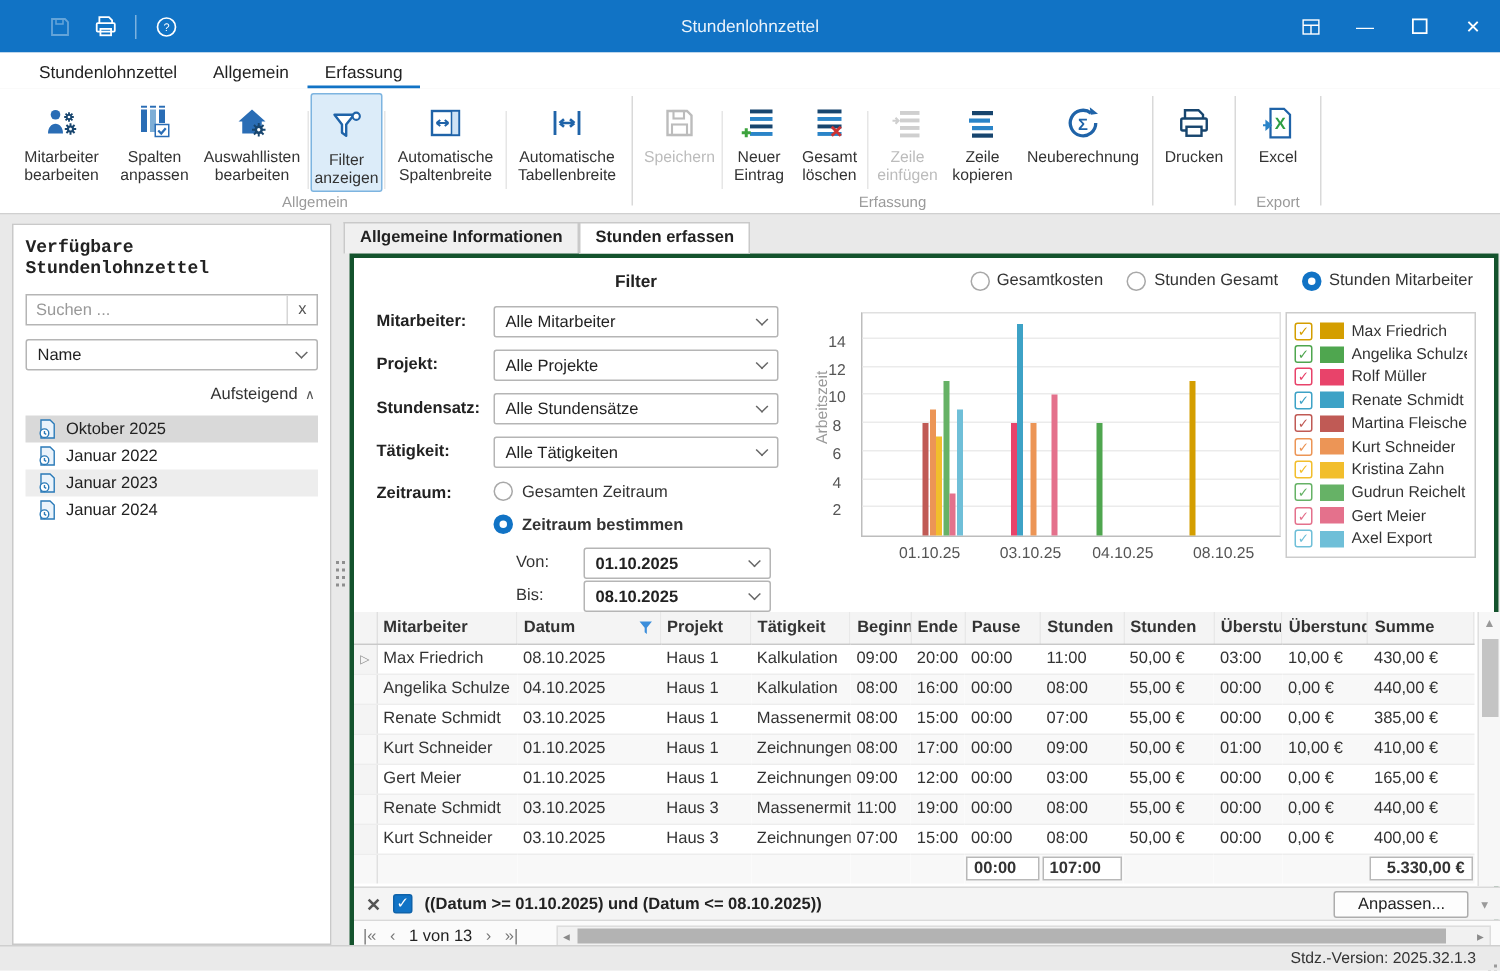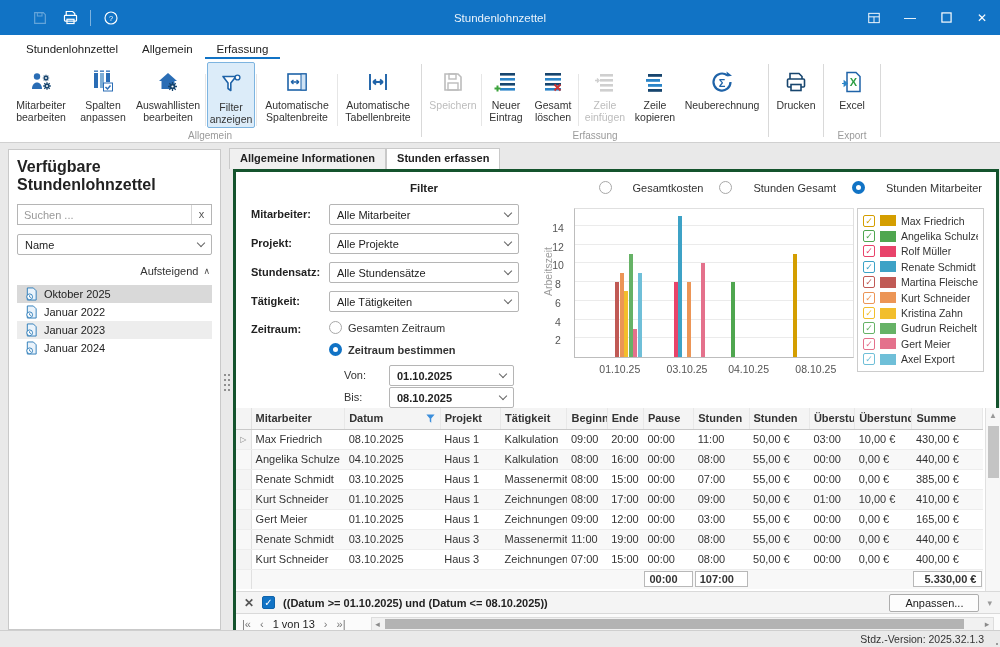--- a/index.html
+++ b/index.html
@@ -27,21 +27,21 @@
   .gdiv { width:1px; background:#d9d9d9; margin:5px 1px; }
   .bdiv { width:1px; background:#e6e6e6; margin:12px 1px; height:52px; align-self:flex-start; }
   .rbtn { height:66px; display:flex; flex-direction:column; align-items:center; padding-top:5px; border:1px solid transparent; border-radius:2px; }
   .rbtn .ricon { height:28px; display:flex; align-items:center; justify-content:center; }
   .rbtn .rlabel { margin-top:3px; font-size:10.5px; line-height:1.15; text-align:center; color:#333; }
   .rbtn.sel { background:#dcecf9; border-color:#7db4e0;justify-content:center; }
   .rbtn.disabled .rlabel { color:#bcbcbc; }
 
   
   .sidebar { position:absolute; left:8px; top:149px; width:213px; height:481px; background:#fff; border:1px solid #c9c9c9; padding:8px 8px; }
-  .sb-title { font-size:16px; font-weight:bold; color:#222; margin-bottom:10px; }
+  .sb-title { font-size:12px; font-weight:bold; color:#222; margin-bottom:10px;font-family:Liberation Mono, monospace; }
   .searchbox { display:flex; align-items:center; height:21px; border:1px solid #b5b5b5; background:#fff; margin-bottom:9px; }
   .searchbox input { flex:1; border:none; outline:none; font:11px "Liberation Sans",sans-serif; padding:0 6px; color:#333; min-width:0; background:transparent; }
   .searchbox input::placeholder { color:#999; }
   .search-x { width:20px; text-align:center; color:#555; border-left:1px solid #d6d6d6; font-size:11px; line-height:19px; }
   .dd { display:flex; align-items:center; height:21px; border:1px solid #b5b5b5; border-radius:2px; background:#fff; padding:0 7px; font-size:11px; color:#222; }
   .chev { width:6px; height:6px; border-right:1.4px solid #666; border-bottom:1.4px solid #666; transform:rotate(45deg); margin-left:auto; margin-top:-3px; flex:none; }
   .sortrow { display:flex; justify-content:flex-end; align-items:center; gap:5px; margin:10px 2px 8px; color:#333; }
   .sort-caret { font-size:9px; color:#555; }
   .side-item { display:flex; align-items:center; gap:6px; height:18px; padding-left:8px; color:#222; }
   .side-item.sel { background:#d9d9d9; }
@@ -61,21 +61,21 @@
   .flabel { position:absolute; left:15px; width:80px; font-weight:bold; color:#222; }
   .fdd { position:absolute; left:93px; width:190px; }
   .radio { width:13px; height:13px; border-radius:50%; border:1px solid #a8a8a8; background:#fff; flex:none; }
   .radio.on { border:4px solid #1173c5; }
   .radiorow { position:absolute; display:flex; align-items:center; gap:6px; color:#333; }
   .datelabel { position:absolute; color:#333; }
   .datedd { position:absolute; width:125px; font-weight:bold; }
 
   
   .modes { position:absolute; top:9px; right:14px; display:flex; gap:16px; align-items:center; }
-  .mode { display:flex; align-items:center; gap:21px; color:#333; }
+  .mode { display:flex; gap:5px; color:#333; }
   .plot { position:absolute; left:338px; top:36px; width:280px; height:150px; border:1px solid #e0e0e0; border-left-color:#bdbdbd; border-bottom-color:#bdbdbd; }
   .gridline { position:absolute; left:0; right:0; height:1px; background:#ebebeb; }
   .bar { position:absolute; bottom:0; width:4px; }
   .ytick { position:absolute; left:-28px; width:22px; text-align:center; font-size:10.5px; color:#555; }
   .xlab { position:absolute; bottom:-18px; width:60px; text-align:center; font-size:10.5px; color:#555; }
   .ylab { position:absolute; left:306px; top:75px; writing-mode:vertical-rl; transform:rotate(180deg); font-size:10.5px; color:#9a9a9a; }
   .legend { position:absolute; left:621px; top:36px; width:127px; border:1px solid #ccc; background:#fff; padding:4px 5px; }
   .lg-row { display:flex; align-items:center; gap:5px; height:15.4px; }
   .lg-cb { width:12px; height:12px; border:1px solid; border-radius:2px; font-size:9px; line-height:11px; text-align:center; background:#fff; flex:none; }
   .lg-sw { width:16px; height:11px; flex:none; }

